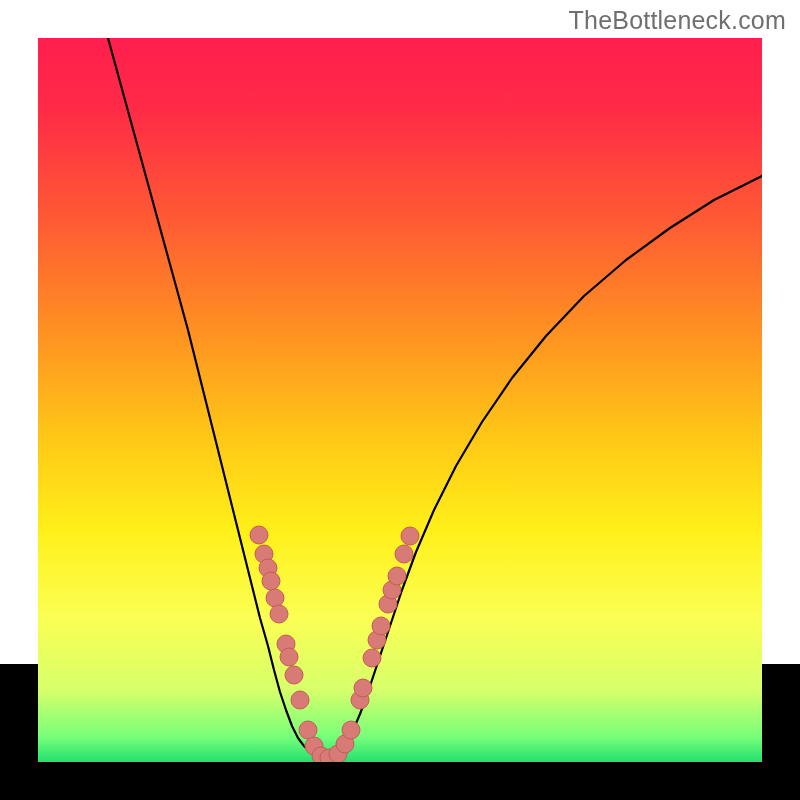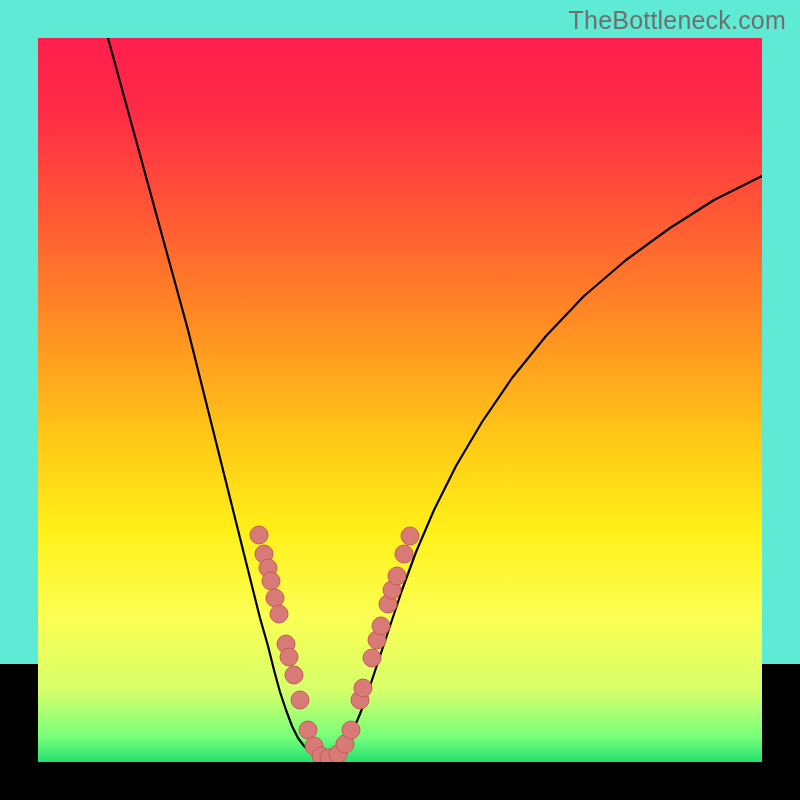--- a/index.html
+++ b/index.html
@@ -10,21 +10,21 @@
     overflow: hidden;
     background: #000;
     font-family: Arial, Helvetica, sans-serif;
   }
   .frame {
     position: absolute;
     top: 0;
     left: 0;
     width: 800px;
     height: 664px;
-    background: #5eead4;
+    background: #ffffff;
   }
   .plot-area {
     position: absolute;
     top: 38px;
     left: 38px;
     width: 724px;
     height: 724px;
     overflow: hidden;
   }
   .watermark {

